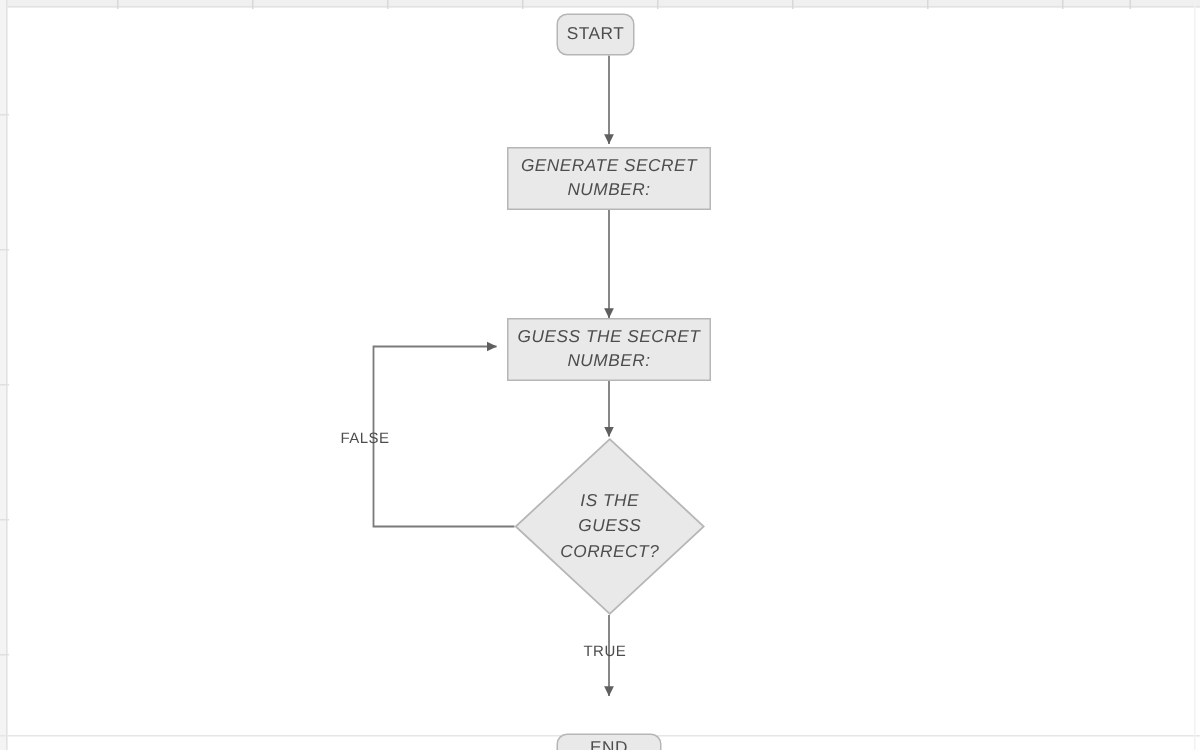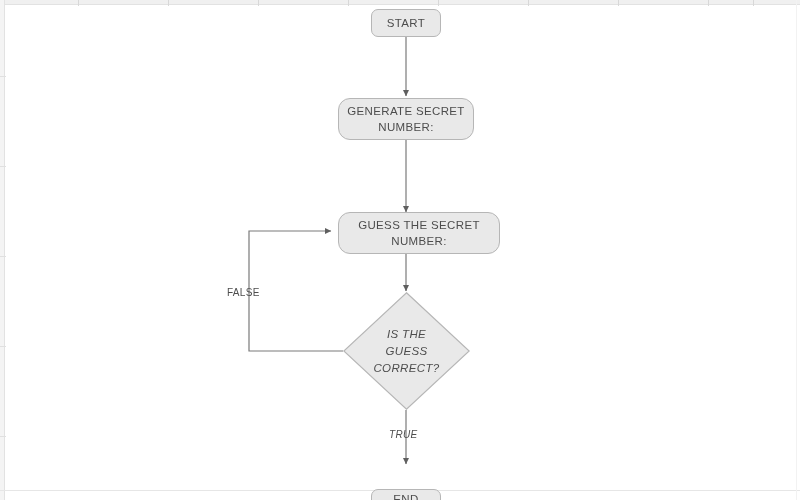--- a/index.html
+++ b/index.html
@@ -78,21 +78,22 @@
     text-align: center;
     font-size: 11.5px;
     letter-spacing: 0.35px;
     line-height: 16px;
     white-space: pre-line;
   }
   .terminator {
     border-radius: 7px;
   }
   .process {
-    border-radius: 12px;
+    border-radius: 0;
+    font-style: italic;
   }
   .decision-wrap {
     position: absolute;
   }
   .decision-shape {
     position: absolute;
     left: 0; top: 0;
   }
   .decision-label {
     position: absolute;
@@ -174,36 +175,36 @@
 
     <g>
       <path d="M 343,351 L 249,351 L 249,231 L 331,231" fill="none" stroke="#7a7a7a" stroke-width="1.2" marker-end="url(#arrow)"></path>
     </g>
 
     <g>
       <line x1="406" y1="410" x2="406" y2="464" stroke="#7a7a7a" stroke-width="1.2" marker-end="url(#arrow)"></line>
     </g>
   </svg>
 
-  <div class="node terminator" style="left:371px; top:9px; width:70px; height:28px;">START</div>
+  <div class="node terminator" style="left:371px; top:9px; width:52px; height:28px;">START</div>
 
   <div class="node process" style="left:338px; top:98px; width:136px; height:42px;">GENERATE SECRET
 NUMBER:</div>
 
-  <div class="node process" style="left:338px; top:212px; width:162px; height:42px;">GUESS THE SECRET
+  <div class="node process" style="left:338px; top:212px; width:136px; height:42px;">GUESS THE SECRET
 NUMBER:</div>
 
   <div class="decision-wrap" style="left:343px; top:292px; width:127px; height:118px;">
     <svg class="decision-shape" width="127" height="118" viewBox="0 0 127 118">
       <polygon points="63.5,0.8 126.2,59 63.5,117.2 0.8,59" fill="#e9e9e9" stroke="#b6b6b6" stroke-width="1.2"></polygon>
     </svg>
     <div class="decision-label">IS THE
 GUESS
 CORRECT?</div>
   </div>
 
   <div class="node terminator" style="left:371px; top:466px; width:70px; height:20px;margin-top:23px;">END</div>
 
   <div class="edge-label" style="left:227px; top:287px;">FALSE</div>
 
-  <div class="edge-label" style="left:389px; top:429px;font-style:italic;">TRUE</div>
+  <div class="edge-label" style="left:389px; top:429px;">TRUE</div>
 
 </div>
 
 </body></html>

